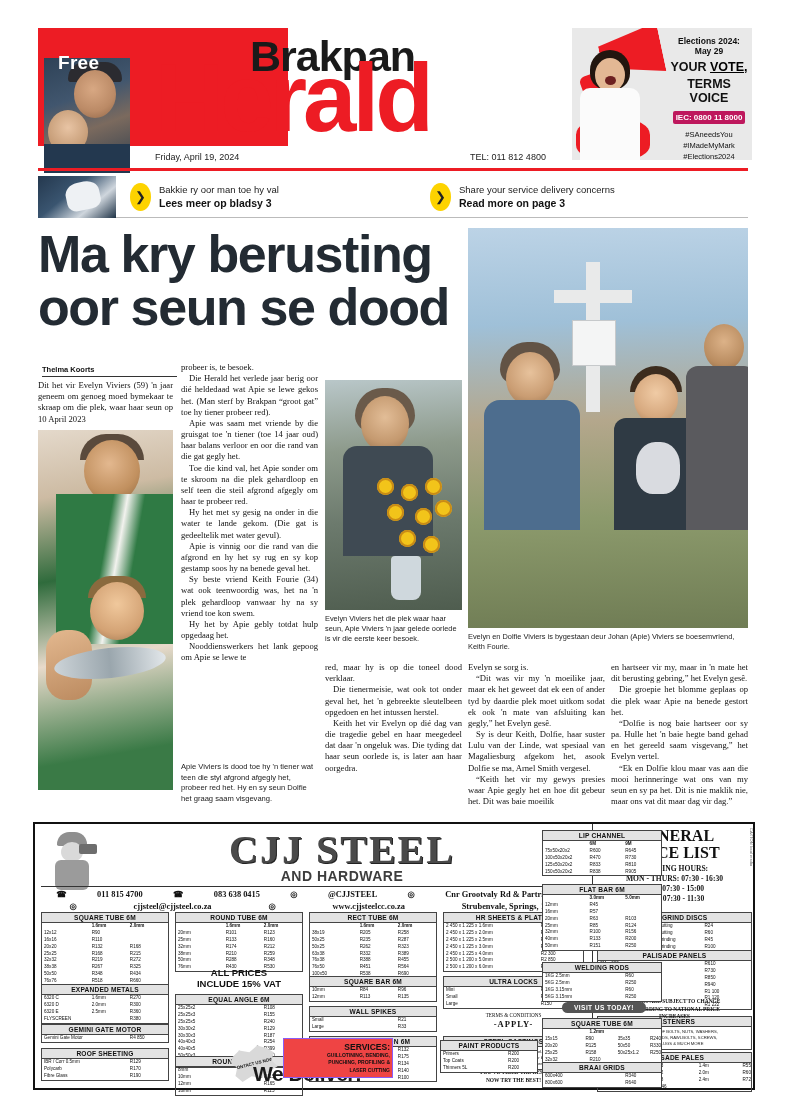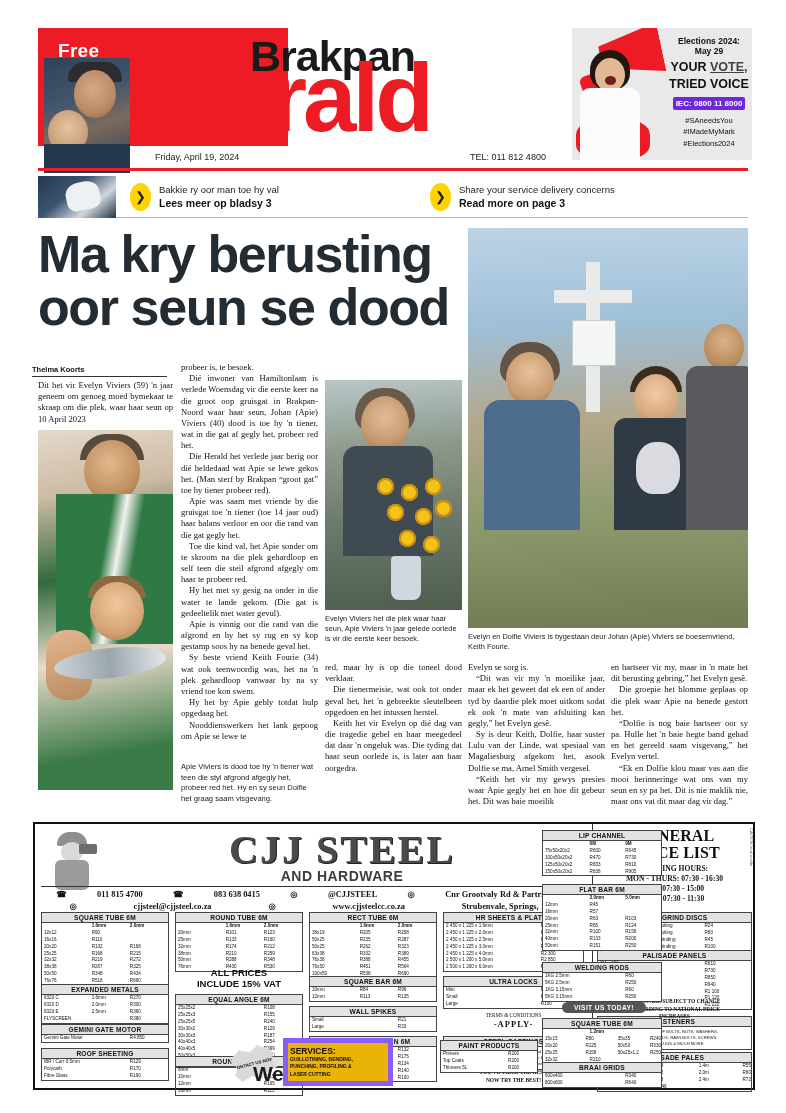--- a/index.html
+++ b/index.html
@@ -11,21 +11,21 @@
     position: relative;
   }
 
   
   .masthead { position: relative; width: 786px; height: 172px; background:#fff; }
   .mast-red-panel {
     position:absolute; left:38px; top:28px; width:250px; height:118px;
     background:#ed1c24;
   }
   .mast-free {
-    position:absolute; left:58px; top:40px;
+    position:absolute; left:58px; top:52px;
     color:#fff; font-family:"Liberation Sans", sans-serif;
     font-size:19px; font-weight:700; letter-spacing:.3px;
   }
   .mast-photo {
     position:absolute; left:44px; top:58px; width:86px; height:115px;
     background: linear-gradient(160deg,#2e4257 0%,#41566e 35%,#7b6a5e 60%,#2c3c4d 100%);
     overflow:hidden;
   }
   .mast-photo .face {
     position:absolute; left:30px; top:12px; width:42px; height:48px;
@@ -109,23 +109,23 @@
   }
   .elect-txt { position:absolute; left:96px; top:8px; width:82px; text-align:center; }
   .e-head {
     font-family:"Liberation Sans", sans-serif; font-size:8.5px;
     font-weight:700; color:#111; line-height:1.22;
   }
   .e-vote {
     font-family:"Liberation Sans", sans-serif; font-size:12.5px;
     font-weight:700; color:#111; line-height:1.1; margin-top:4px;
   }
-  .e-vote .rd { color:#404040;text-decoration:underline; }
+  .e-vote .rd { color:#000000;text-decoration:underline; }
   .e-iec {
-    background:#6d28d9; color:#fff; font-family:"Liberation Sans", sans-serif;
+    background:#be185d; color:#fff; font-family:"Liberation Sans", sans-serif;
     font-size:8px; font-weight:700; padding:2px 3px; margin-top:4px;
     display:inline-block; border-radius:2px;
   }
   .e-tags {
     font-family:"Liberation Sans", sans-serif; font-size:7.5px;
     color:#111; line-height:1.5; margin-top:5px;
   }
   .e-caxton {
     margin-top:24px; font-family:"Liberation Sans", sans-serif;
     font-size:9px; font-weight:700; color:#111;
@@ -164,21 +164,21 @@
   
   .headline {
     position:absolute; left:38px; top:228px; width:430px;
     font-family:"Liberation Sans", sans-serif;
     font-size:52px; font-weight:700; color:#232b33;
     line-height:1.02; letter-spacing:-1.4px;
   }
 
   
   .byline {
-    position:absolute; left:32px; top:365px; width:135px;
+    position:absolute; left:42px; top:365px; width:135px;
     font-family:"Liberation Sans", sans-serif; font-size:7.5px;
     font-weight:700; color:#111;
     border-bottom:1px solid #333; padding-bottom:2px;
   }
   .col { position:absolute; font-family:"Liberation Serif", serif; font-size:8.6px; color:#111; line-height:1.3; text-align:justify; }
   .col p { text-indent:8px; margin:0; }
   .col p.first { text-indent:0; }
 
   .col-a { left:38px; top:380px; width:135px; }
   .col-b { left:181px; top:362px; width:137px; }
@@ -302,22 +302,22 @@
   }
   .burst {
     position:absolute; width:46px; height:34px; background:#d9d9d9;
     border:1px solid #555;
     clip-path: polygon(8% 18%,25% 4%,46% 16%,66% 2%,84% 16%,98% 34%,88% 54%,98% 76%,76% 86%,58% 98%,38% 86%,16% 96%,4% 74%,12% 52%,0 32%);
     display:flex; align-items:center; justify-content:center; text-align:center;
     font-family:"Liberation Sans", sans-serif; font-weight:700; font-size:4.4px; color:#111;
     transform: rotate(-14deg);
   }
   .services-box {
-    position:absolute; background:#eab308; border:5px solid #8b5cf6;
-    text-align:left; padding:3px 2px;
+    position:absolute; background:#ef4444; border:1px solid #8b5cf6;
+    text-align:right; padding:3px 2px;
   }
   .services-box .sv-t { font-family:"Liberation Sans", sans-serif; font-weight:700; font-size:8.5px; color:#111; }
   .services-box .sv-b { font-family:"Liberation Sans", sans-serif; font-weight:700; font-size:5px; color:#111; line-height:1.45; }
   .visitus {
     position:absolute; background:#555; color:#fff; border-radius:10px;
     font-family:"Liberation Sans", sans-serif; font-weight:700; font-size:6.6px;
     text-align:center; padding:2px 0; letter-spacing:.4px;
   }
   .terms {
     position:absolute; text-align:center; font-family:"Liberation Serif", serif;
@@ -380,21 +380,21 @@
     <div class="elect-person">
       <div class="hair"></div>
         <div class="face2"></div>
         <div class="mouth"></div>
         <div class="body"></div>
     </div>
     <div class="elect-txt">
       <div class="e-head">Elections 2024:</div>
       <div class="e-head">May 29</div>
       <div class="e-vote"><span>YOUR </span><span class="rd">VOTE,</span></div>
-      <div class="e-vote">TRIED VOICE</div>
+      <div class="e-vote">TERMS VOICE</div>
       <div class="e-iec">IEC: 0800 11 8000</div>
       <div class="e-tags" style="white-space:pre-line">#SAneedsYou
 #IMadeMyMark
 #Elections2024</div>
       <div class="e-caxton">
         <span class="cx-sq"></span>
         <span>CAXTON</span>
         <span class="cx-sub">local media</span>
       </div>
     </div>
@@ -462,21 +462,20 @@
     <div class="teddy"></div>
   <div class="man2-head"></div>
     <div class="man2-body"></div>
 </div>
 
 <div class="col col-a">
     <p class="first">Dit het vir Evelyn Viviers (59) 'n jaar geneem om genoeg moed bymekaar te skraap om die plek, waar haar seun op 10 April 2023</p>
   </div>
 <div class="col col-b">
     <p class="first">probeer is, te besoek.</p>
-    <p class="">Dié inwoner van Hamiltonlaan is verlede Woensdag vir die eerste keer na die groot oop gruisgat in Brakpan-Noord waar haar seun, Johan (Apie) Viviers (40) dood is toe hy 'n tiener, wat in die gat af gegly het, probeer red het.</p>
     <p class="">Die Herald het verlede jaar berig oor dié heldedaad wat Apie se lewe gekos het. (Man sterf by Brakpan “groot gat” toe hy tiener probeer red).</p>
     <p class="">Apie was saam met vriende by die gruisgat toe 'n tiener (toe 14 jaar oud) haar balans verloor en oor die rand van die gat gegly het.</p>
     <p class="">Toe die kind val, het Apie sonder om te skroom na die plek gehardloop en self teen die steil afgrond afgegly om haar te probeer red.</p>
     <p class="">Hy het met sy gesig na onder in die water te lande gekom. (Die gat is gedeeltelik met water gevul).</p>
     <p class="">Apie is vinnig oor die rand van die afgrond en hy het sy rug en sy kop gestamp soos hy na benede geval het.</p>
     <p class="">Sy beste vriend Keith Fourie (34) wat ook teenwoordig was, het na 'n plek gehardloop vanwaar hy na sy vriend toe kon swem.</p>
     <p class="">Hy het by Apie gebly totdat hulp opgedaag het.</p>
     <p class="">Nooddienswerkers het lank gepoog om Apie se lewe te</p>
   </div>
 <div class="cap" style="left:181px;top:762px;width:137px;font-size:7.6px;line-height:1.4;font-weight:400">Apie Viviers is dood toe hy 'n tiener wat teen die styl afgrond afgegly het, probeer red het. Hy en sy seun Dolfie het graag saam visgevang.</div>

